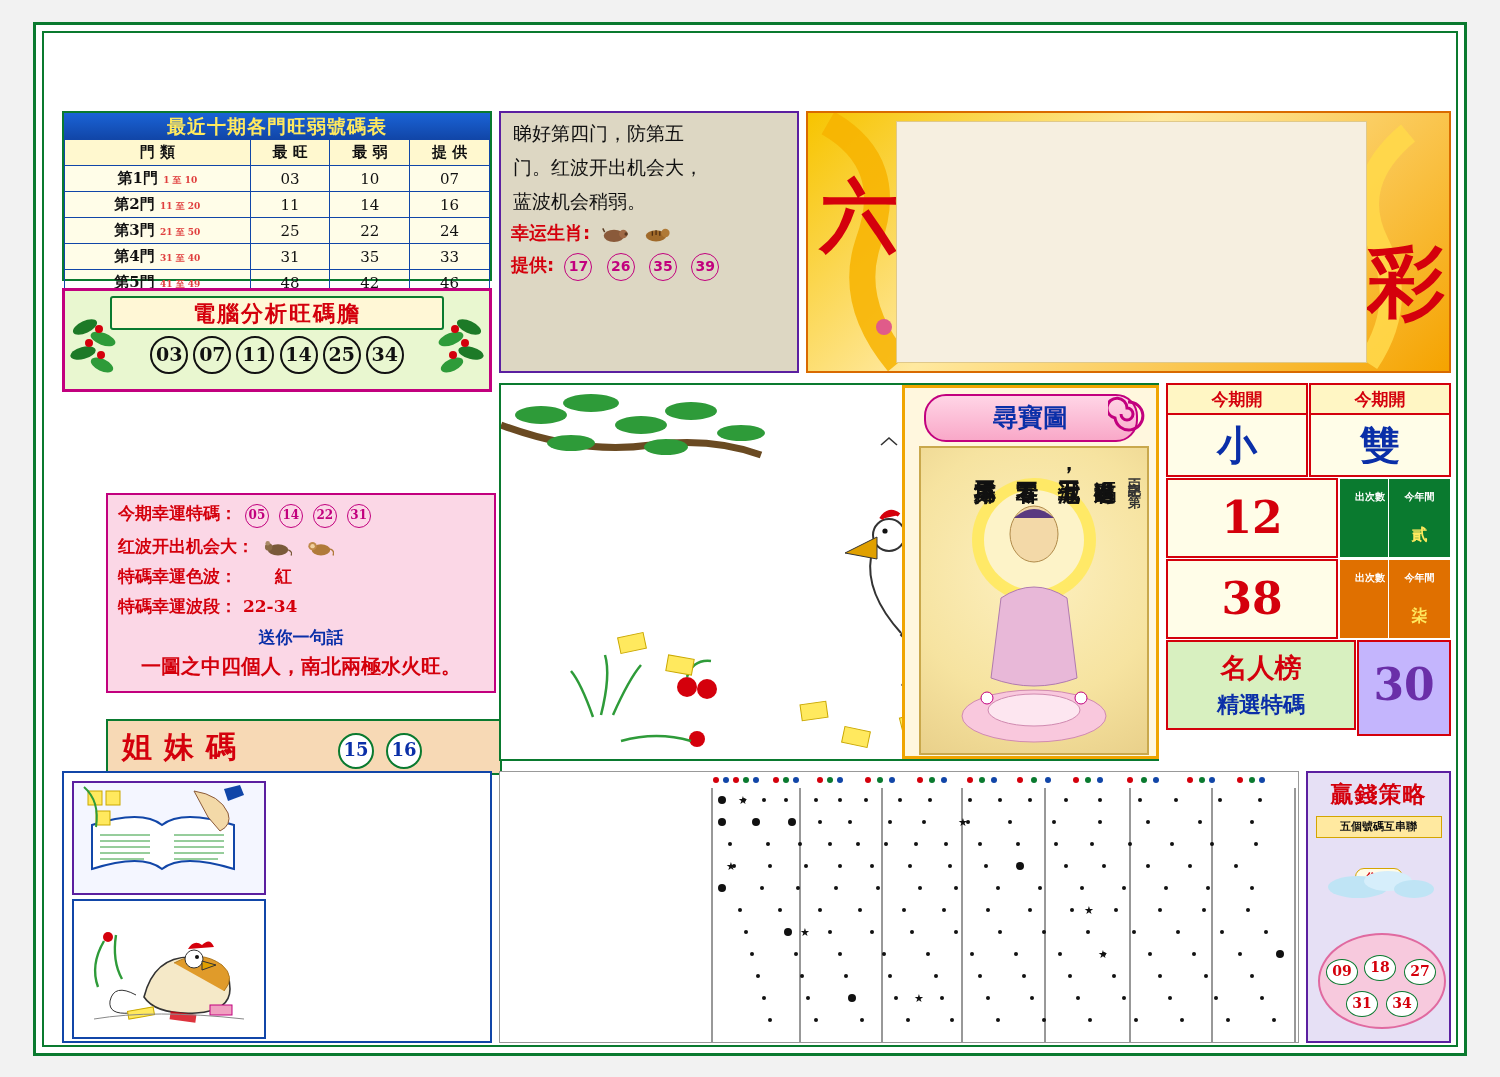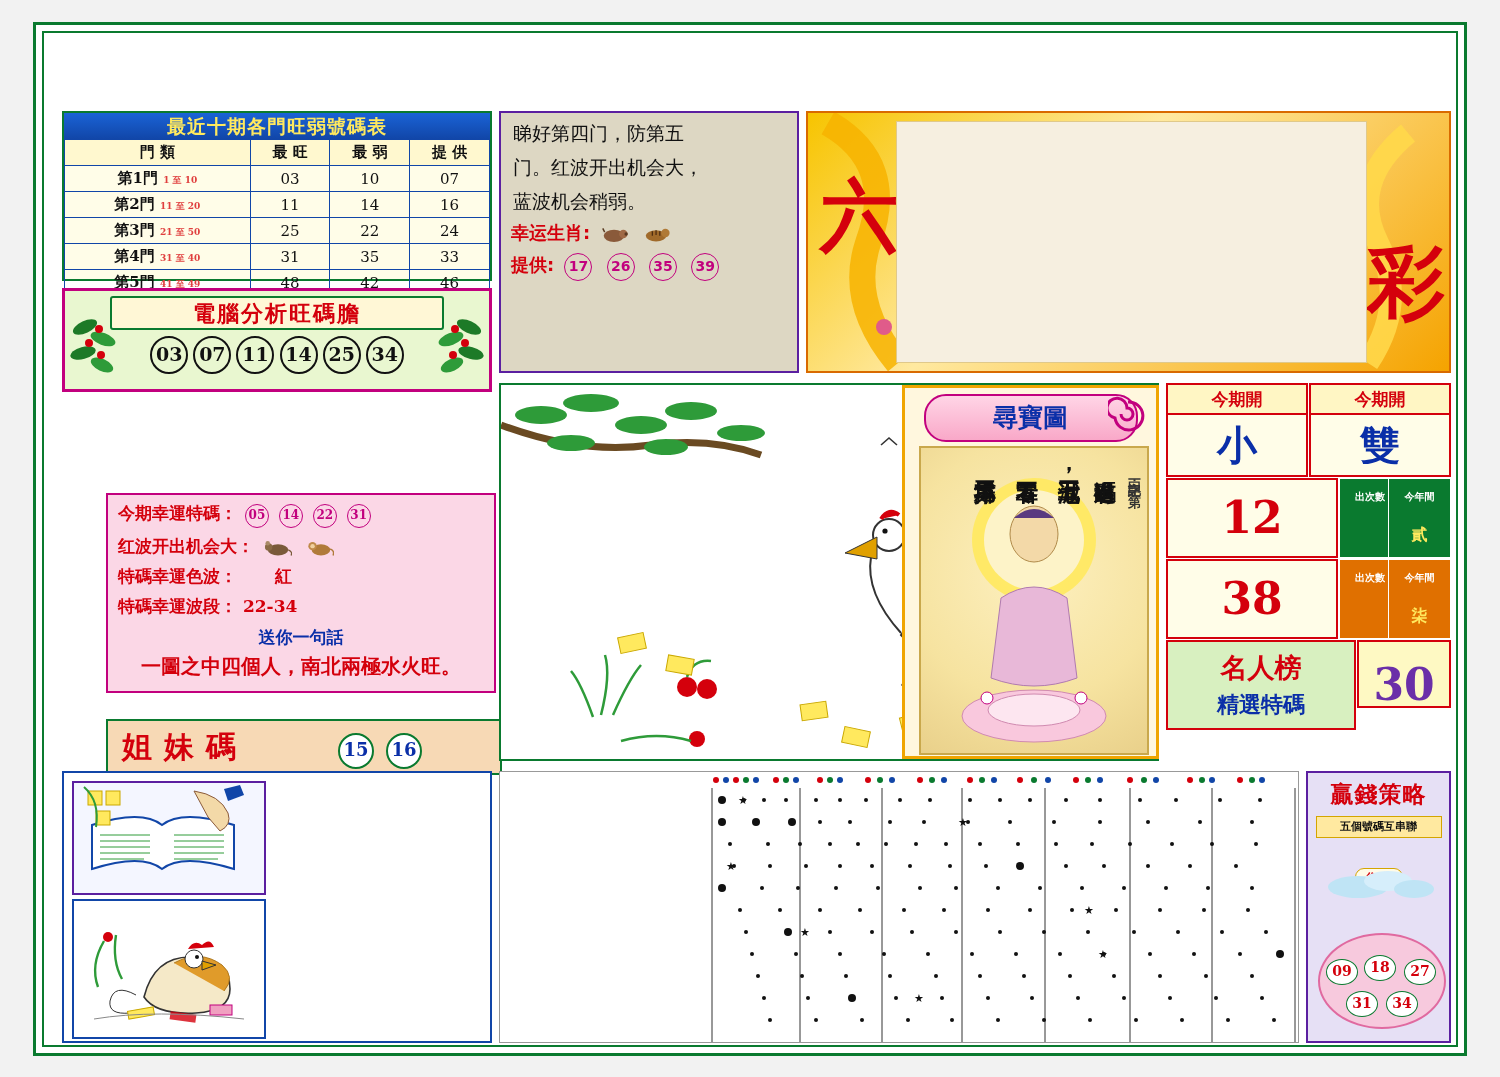--- a/index.html
+++ b/index.html
@@ -546,21 +546,21 @@
     </div>
     <div class="cnt-box" style="left:222px;top:176px;width:63px;height:80px;background:#e07000">
       <div class="cnt-lbl" style="margin-top:12px">今年間</div>
       <div class="cnt-val" style="margin-top:22px">柒</div>
     </div>
 
     <div class="mrb" style="left:0;top:257px;width:190px;height:90px">
       <div style="margin-top:8px;font-size:27px;font-weight:bold;color:#d4000c">名人榜</div>
       <div style="margin-top:4px;font-size:22px;font-weight:bold;color:#0a2fa8">精選特碼</div>
     </div>
-    <div class="mrb" style="left:191px;top:257px;width:94px;height:68px;background:#fef9c3">
+    <div class="mrb" style="left:191px;top:257px;width:94px;height:96px;background:#c4b5fd">
       <div style="line-height:86px;font-size:44px;font-weight:bold;color:#6a2fa8">30</div>
     </div>
   </div>
 
   <div class="bl-box">
     <div class="bl-top">
       <svg width="186" height="106" viewBox="0 0 186 106">
         <rect width="186" height="106" fill="#f4f6ff"></rect>
         <path d="M18 86 q50 -16 70 0 q20 -16 72 0 l0 -44 q-52 -16 -72 0 q-20 -16 -70 0 z" fill="#fff" stroke="#1146a8" stroke-width="2"></path>
         <g stroke="#2e9b39" stroke-width="1">

